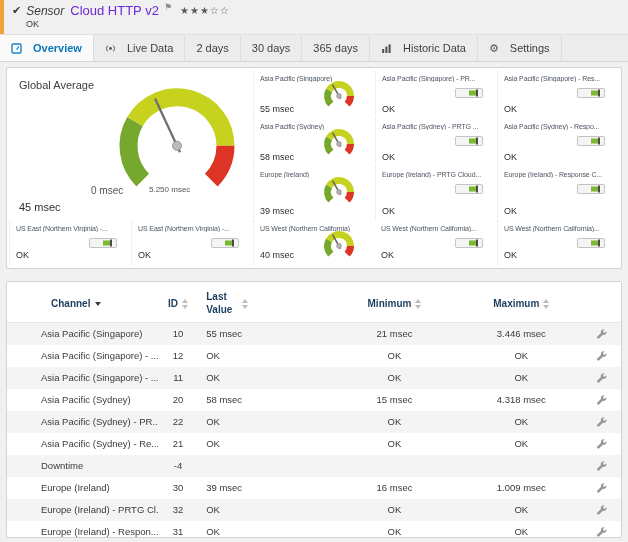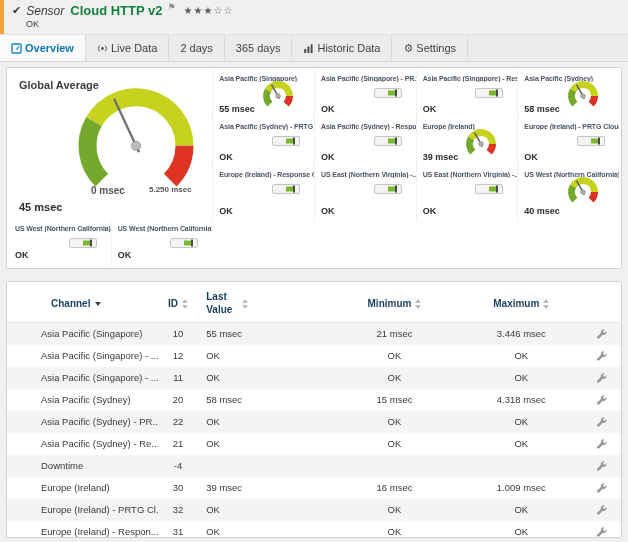--- a/index.html
+++ b/index.html
@@ -6,36 +6,36 @@
   html,body { width:628px; height:542px; overflow:hidden; }
   body { background:#f0f0f0; font-family:"Liberation Sans","DejaVu Sans",sans-serif; color:#333; }
   .glyph { font-family:"DejaVu Sans",sans-serif; }
 
   
   .top { position:relative; height:34px; padding-left:12px; }
   .status-strip { position:absolute; left:0; top:0; width:4px; height:34px; background:#f2a33a; }
   .top-line { display:flex; align-items:center; padding-top:3px; }
   .check { font-size:11px; color:#3c3c3c; margin-right:5px; }
   .obj-type { font-style:italic; font-size:12px; color:#3a3a3a; margin-right:6px; }
-  .obj-title { font-size:13px; font-weight:bold; color:#15803d; }
+  .obj-title { font-size:13px; font-weight:normal; color:#6d28d9; }
   .flag { font-size:9px; color:#8c8c8c; margin-left:5px; position:relative; top:-4px; }
   .stars { font-size:10px; color:#5a5a5a; margin-left:8px; letter-spacing:1px; }
   .status-text { font-size:9px; color:#3a3a3a; margin-left:14px; margin-top:1px; }
 
   
   .tabbar { display:flex; height:28px; background:#ececec; border-top:1px solid #e0e0e0; border-bottom:1px solid #d6d6d6; }
-  .tab { display:flex; align-items:center; gap:3px; padding:0 11px; font-size:11px; color:#3f3f3f; border-right:1px solid #dcdcdc; }
+  .tab { display:flex; align-items:center; gap:11px; padding:0 11px; font-size:11px; color:#3f3f3f; border-right:1px solid #dcdcdc; }
   .tab.active { background:#fafafa; color:#0b76bb; font-weight:bold; }
   .tab svg { display:block; }
   .gear-glyph { font-size:11px; color:#555; line-height:1; }
 
   
   .panel { margin:5px 6px 0 6px; background:#fff; border:1px solid #d2d2d2; border-radius:2px; }
   .gauge-panel { height:202px; padding:3px 2px; }
-  .gauge-grid { display:grid; grid-template-columns:repeat(6,1fr); grid-template-rows:48px 48px 54px 44px; height:194px;font-weight:bold; }
+  .gauge-grid { display:grid; grid-template-columns:repeat(5,1fr); grid-template-rows:48px 48px 54px 44px; height:194px; }
 
   .global-cell { grid-column:1/3; grid-row:1/4; position:relative; }
   .global-title { position:absolute; top:8px; left:10px; font-size:11px; color:#3d3d3d; }
   .big-gauge { position:absolute; top:10px; right:6px; width:140px; height:126px; }
   .scale-min { position:absolute; left:82px; top:114px; font-size:10px; color:#555; }
   .scale-max { position:absolute; left:140px; top:114px; font-size:8px; color:#555; }
   .global-value { position:absolute; left:10px; bottom:8px; font-size:11px; color:#2e2e2e; }
 
   .cell { position:relative; overflow:hidden; border-left:1px dotted #e4e4e4; }
   .gauge-grid .cell:nth-child(14) { border-left:none; }
@@ -91,20 +91,23 @@
   <div class="tab">
     <svg width="11" height="11" viewBox="0 0 11 11">
         <circle cx="5.5" cy="5.5" r="1.4" fill="#555"></circle>
         <path d="M2.8 2.6 A4 4 0 0 0 2.8 8.4" fill="none" stroke="#555" stroke-width="1"></path>
         <path d="M8.2 2.6 A4 4 0 0 1 8.2 8.4" fill="none" stroke="#555" stroke-width="1"></path>
       </svg>
     <span>Live Data</span>
   </div>
   <div class="tab">
       <span>2 days</span>
+    </div>
+  <div class="tab">
+      <span>30 days</span>
     </div>
   <div class="tab">
       <span>365 days</span>
     </div>
   <div class="tab">
     <svg width="11" height="11" viewBox="0 0 11 11">
         <rect x="1.2" y="6" width="2" height="4" fill="#4c4c4c"></rect>
         <rect x="4.4" y="3.6" width="2" height="6.4" fill="#4c4c4c"></rect>
         <rect x="7.6" y="1.4" width="2" height="8.6" fill="#4c4c4c"></rect>
       </svg>

